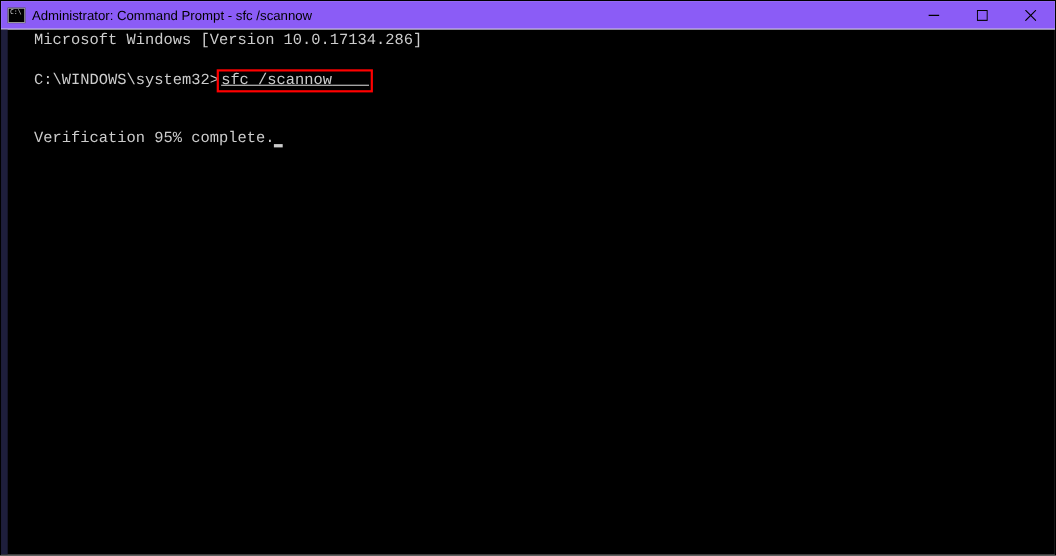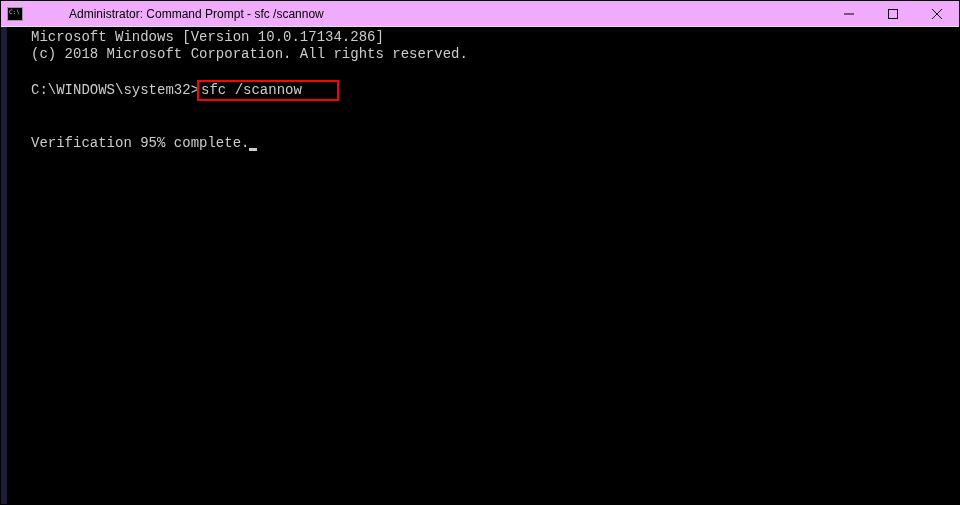--- a/index.html
+++ b/index.html
@@ -16,25 +16,24 @@
     }
     .window {
       width: 960px;
       height: 505px;
       display: flex;
       flex-direction: column;
       border: 1px solid #000;
     }
     .titlebar {
       height: 26px;
-      background: #f0abfc;
+      background: #8b5cf6;
       display: flex;
       align-items: center;
       border-bottom: 1px solid #e0e0e0;
-      gap: 40px;
     }
     .titlebar-icon {
       width: 16px;
       height: 14px;
       margin-left: 6px;
       margin-right: 6px;
       background: #000;
       border: 1px solid #999;
       position: relative;
       display: inline-block;
@@ -86,20 +85,21 @@
     }
     .line {
       white-space: pre;
       padding-left: 20px;
     }
     .highlight-box {
       border: 2px solid #ff0000;
       display: inline-block;
       padding: 0 2px;
       margin-left: -2px;
+      text-decoration: underline;
     }
     .cursor {
       display: inline-block;
       width: 8px;
       height: 3px;
       background: #ccc;
       vertical-align: bottom;
       margin-bottom: 1px;
     }
   </style>
@@ -124,20 +124,19 @@
       <div class="window-control">
         <svg viewBox="0 0 10 10">
             <line x1="0" y1="0" x2="10" y2="10" stroke="#000" stroke-width="1"></line>
             <line x1="10" y1="0" x2="0" y2="10" stroke="#000" stroke-width="1"></line>
           </svg>
       </div>
     </div>
   </div>
   <div class="terminal">
     <div class="line">Microsoft Windows [Version 10.0.17134.286]</div>
-    <div class="line">(c) 2018 Microsoft Corporation. All rights reserved.</div>
     <div class="line">&nbsp;</div>
     <div class="line"><span>C:\WINDOWS\system32&gt;</span><span class="highlight-box"><span>sfc /scannow</span>&nbsp;&nbsp;&nbsp;&nbsp;</span></div>
     <div class="line">&nbsp;</div>
     <div class="line">&nbsp;</div>
     <div class="line"><span>Verification 95% complete.</span><span class="cursor"></span></div>
   </div>
 </div>
 
 </body></html>

